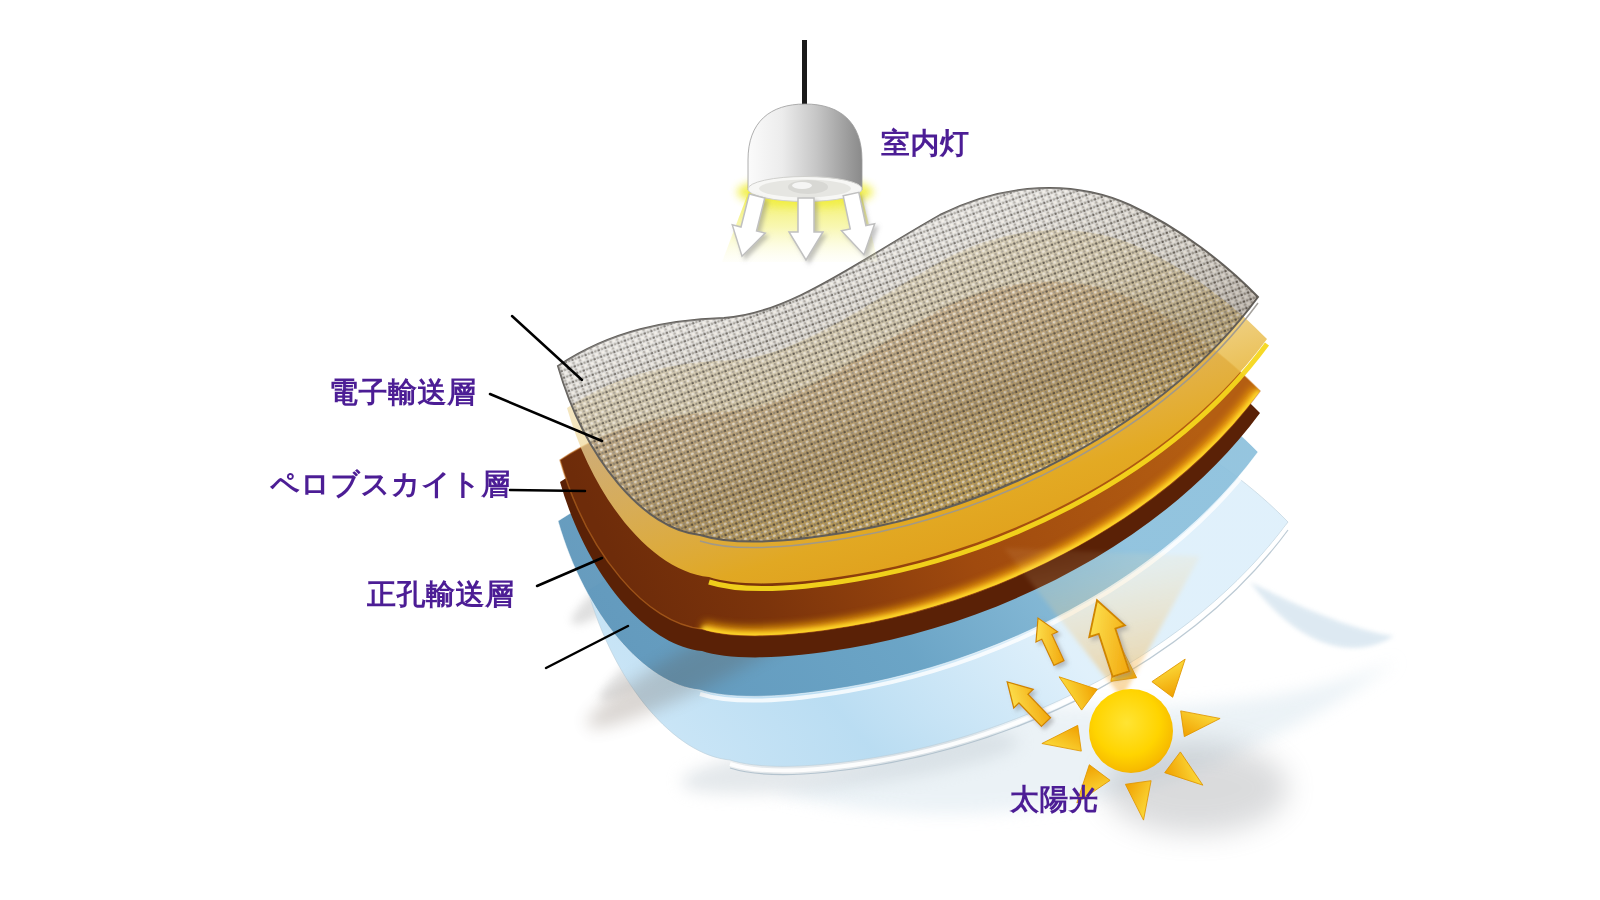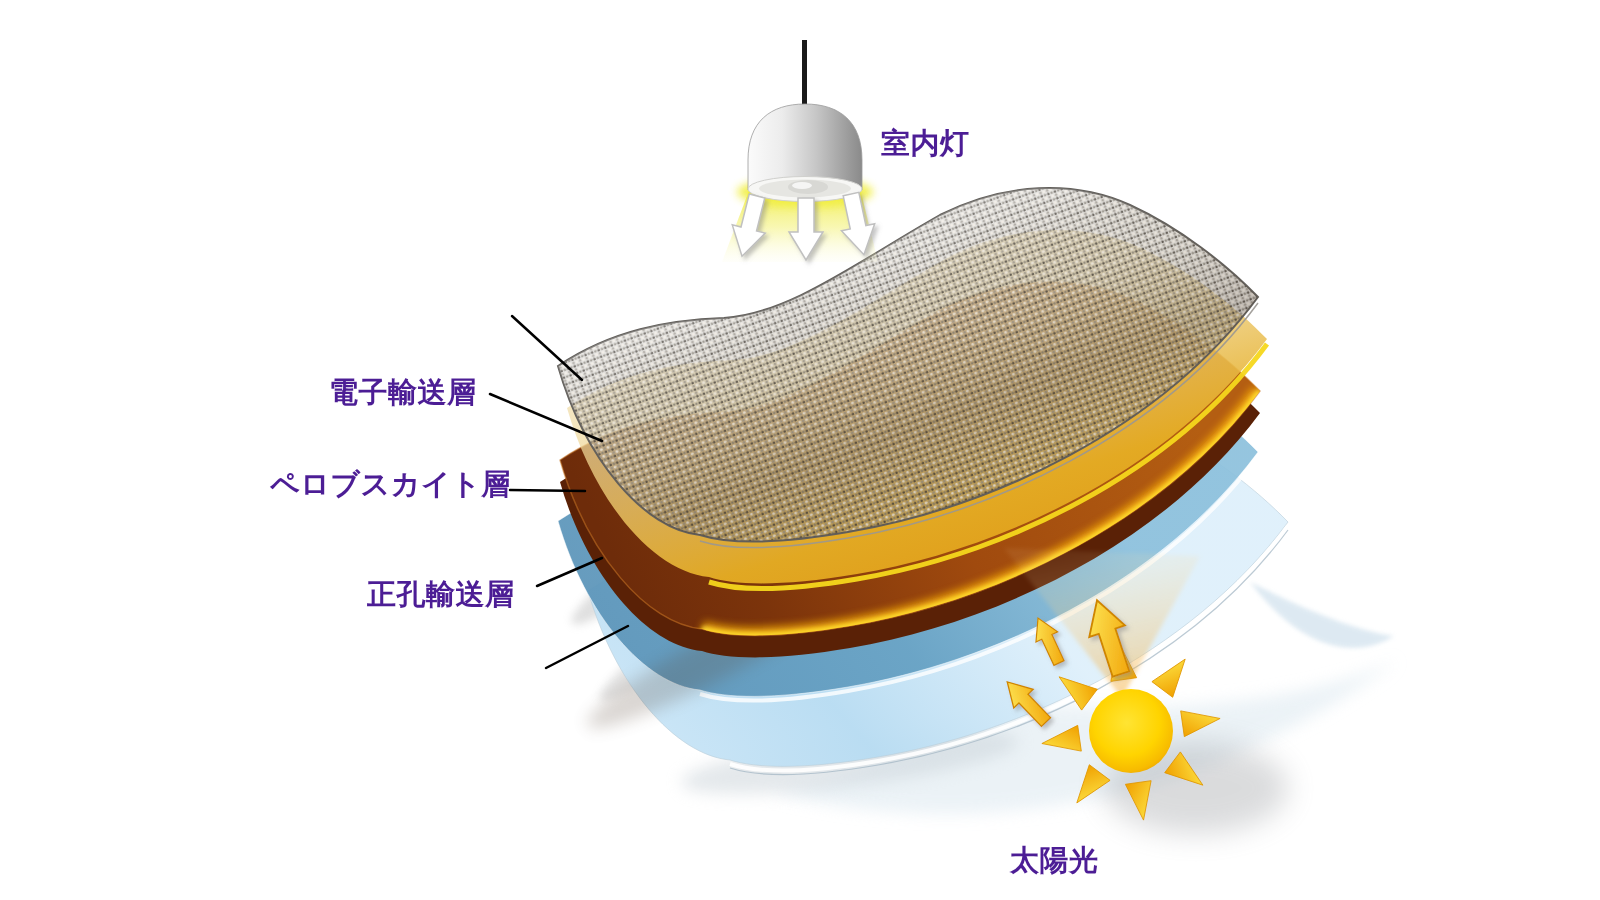--- a/index.html
+++ b/index.html
@@ -204,15 +204,15 @@
     <line x1="510" y1="490" x2="585" y2="491"></line>
     <line x1="537" y1="586" x2="602" y2="558"></line>
     <line x1="546" y1="668" x2="628" y2="626"></line>
   </g>
 </svg>
 
 <div class="lbl" style="left:329px;top:376px">電子輸送層</div>
 <div class="lbl" style="left:270px;top:468px">ペロブスカイト層</div>
 <div class="lbl" style="left:367px;top:578px">正孔輸送層</div>
 <div class="lbl" style="left:881px;top:127px">室内灯</div>
-<div class="lbl" style="left:1010px;top:844px">太陽光</div>
+<div class="lbl" style="left:1010px;top:783px">太陽光</div>
 
 </div>
 
 </body></html>

